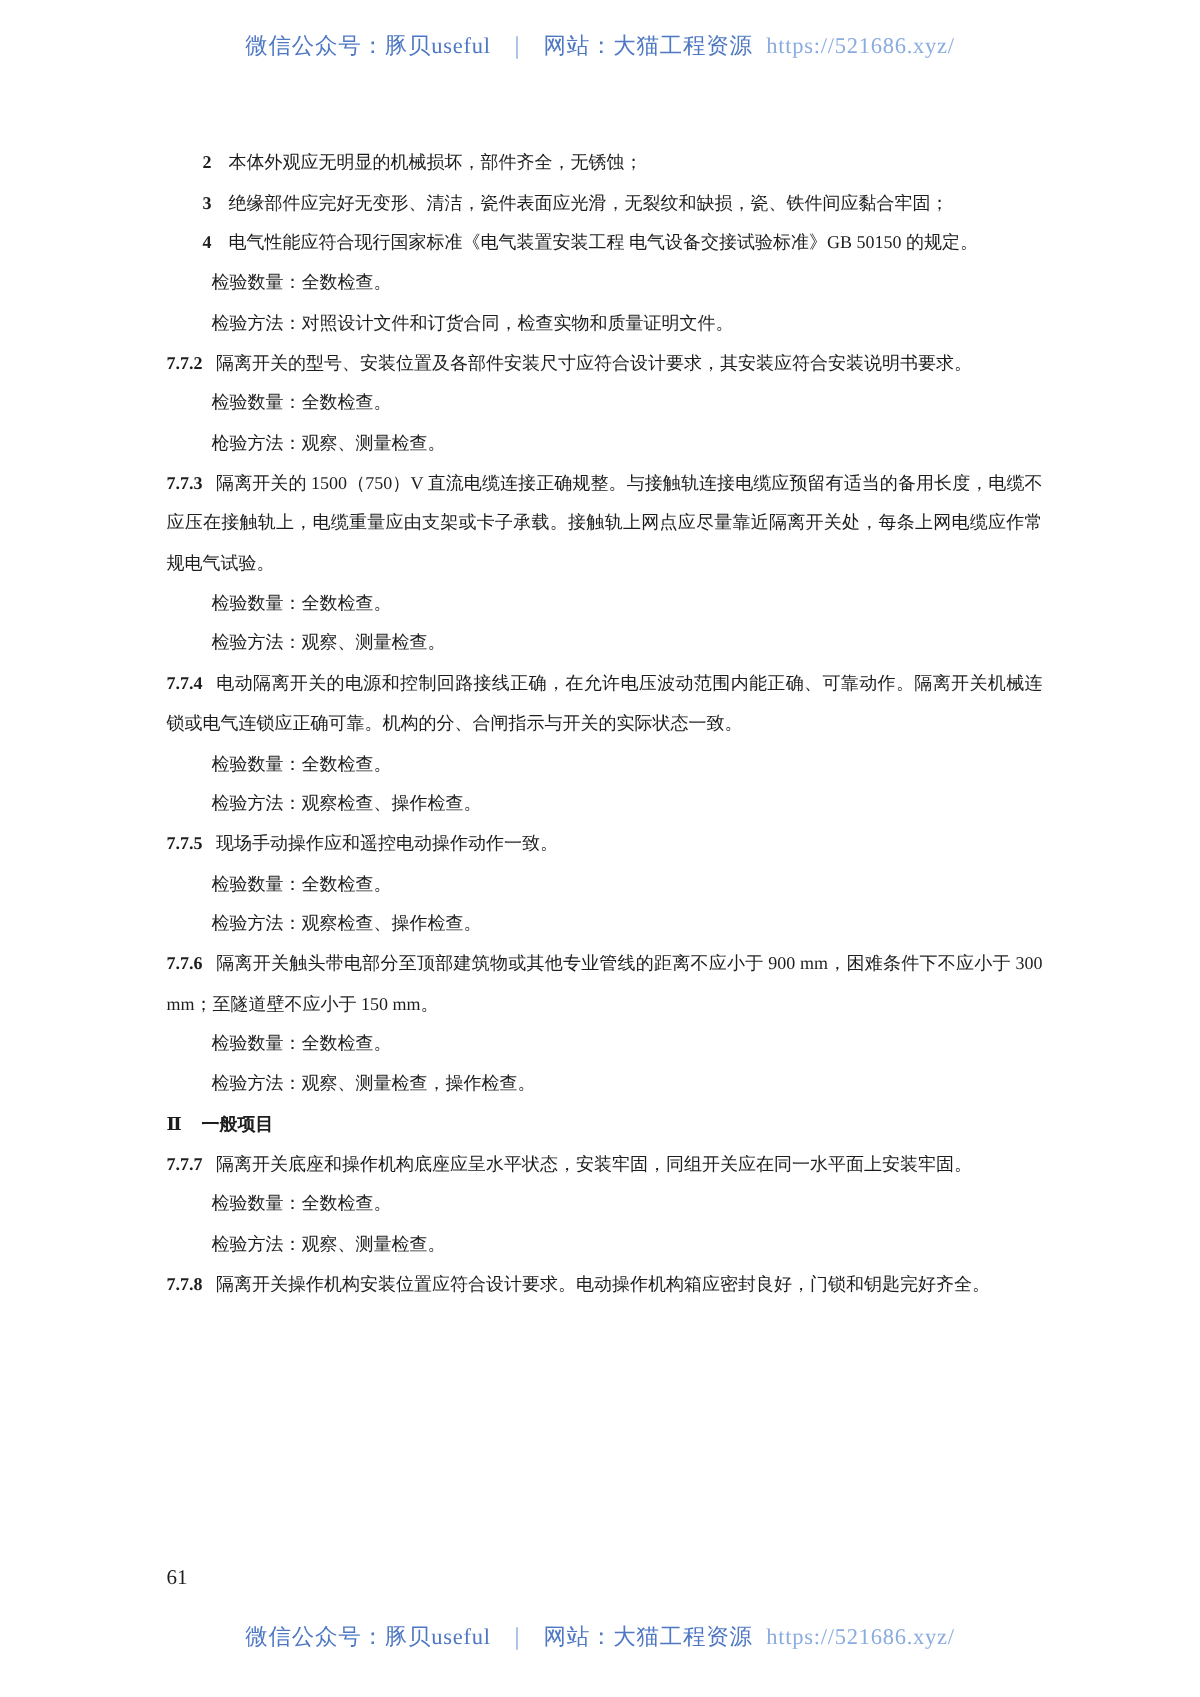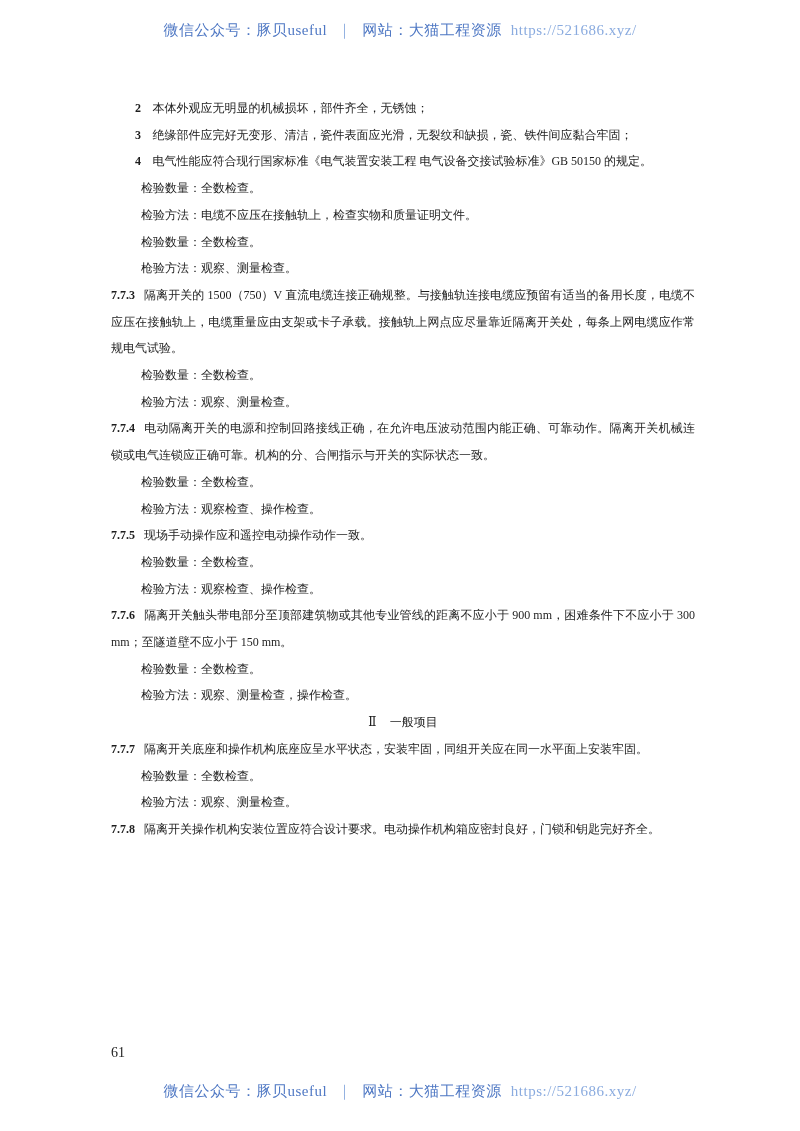--- a/index.html
+++ b/index.html
@@ -29,22 +29,21 @@
     line-height:26.7px;
     text-align:justify;
   }
   .content p{margin:0;padding:0;}
   .item{text-indent:24px;}
   .kv{text-indent:30px;}
   .section{text-indent:0;}
   .num{font-weight:700;padding-right:0.75em;}
   .item .num{padding-right:0.95em;}
   .heading{
-    font-weight:400;
-    text-align:center;
+    font-weight:700;
     text-indent:0;
     margin:5px 0 4px;
   }
   .h-num{padding-right:1.1em;}
   .pagenum{
     position:absolute;
     left:111px;top:1045px;
     font-size:14px;
   }
 </style>
@@ -55,21 +54,22 @@
 
   <div class="promo promo-top">
     <span style="color: rgb(79, 120, 196);">微信公众号：豚贝useful</span><span class="sep" style="color: rgb(138, 171, 223);">｜</span><span style="color: rgb(79, 120, 196);">网站：大猫工程资源</span><span class="url" style="color: rgb(138, 171, 223);">https://521686.xyz/</span>
   </div>
 
   <div class="content" style="color: rgb(29, 29, 29);">
       <p class="item"><span class="num">2</span><span>本体外观应无明显的机械损坏，部件齐全，无锈蚀；</span></p>
       <p class="item"><span class="num">3</span><span>绝缘部件应完好无变形、清洁，瓷件表面应光滑，无裂纹和缺损，瓷、铁件间应黏合牢固；</span></p>
       <p class="item"><span class="num">4</span><span>电气性能应符合现行国家标准《电气装置安装工程 电气设备交接试验标准》GB 50150 的规定。</span></p>
       <p class="kv"><span>检验数量：全数检查。</span></p>
-      <p class="kv"><span>检验方法：电缆不应压在接触轨上，检查实物和质量证明文件。</span></p>
+      <p class="kv"><span>检验方法：对照设计文件和订货合同，检查实物和质量证明文件。</span></p>
+      <p class="section"><span class="num">7.7.2</span><span>隔离开关的型号、安装位置及各部件安装尺寸应符合设计要求，其安装应符合安装说明书要求。</span></p>
       <p class="kv"><span>检验数量：全数检查。</span></p>
       <p class="kv"><span>枪验方法：观察、测量检查。</span></p>
       <p class="section"><span class="num">7.7.3</span><span>隔离开关的 1500（750）V 直流电缆连接正确规整。与接触轨连接电缆应预留有适当的备用长度，电缆不应压在接触轨上，电缆重量应由支架或卡子承载。接触轨上网点应尽量靠近隔离开关处，每条上网电缆应作常规电气试验。</span></p>
       <p class="kv"><span>检验数量：全数检查。</span></p>
       <p class="kv"><span>检验方法：观察、测量检查。</span></p>
       <p class="section"><span class="num">7.7.4</span><span>电动隔离开关的电源和控制回路接线正确，在允许电压波动范围内能正确、可靠动作。隔离开关机械连锁或电气连锁应正确可靠。机构的分、合闸指示与开关的实际状态一致。</span></p>
       <p class="kv"><span>检验数量：全数检查。</span></p>
       <p class="kv"><span>检验方法：观察检查、操作检查。</span></p>
       <p class="section"><span class="num">7.7.5</span><span>现场手动操作应和遥控电动操作动作一致。</span></p>
       <p class="kv"><span>检验数量：全数检查。</span></p>

